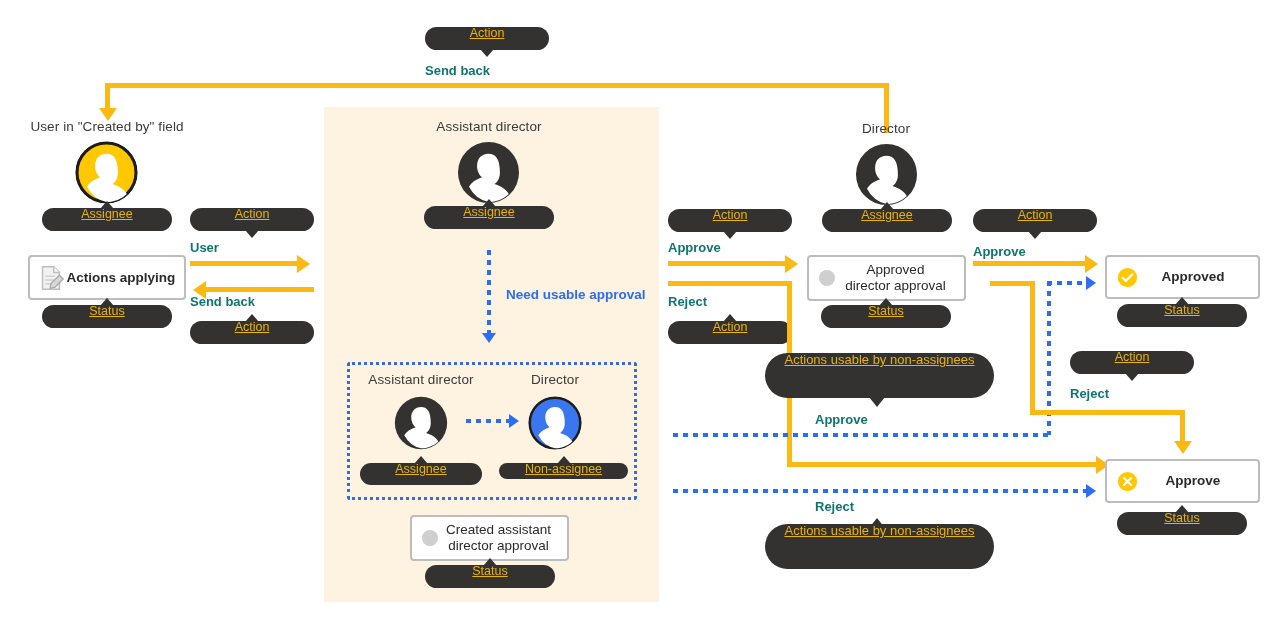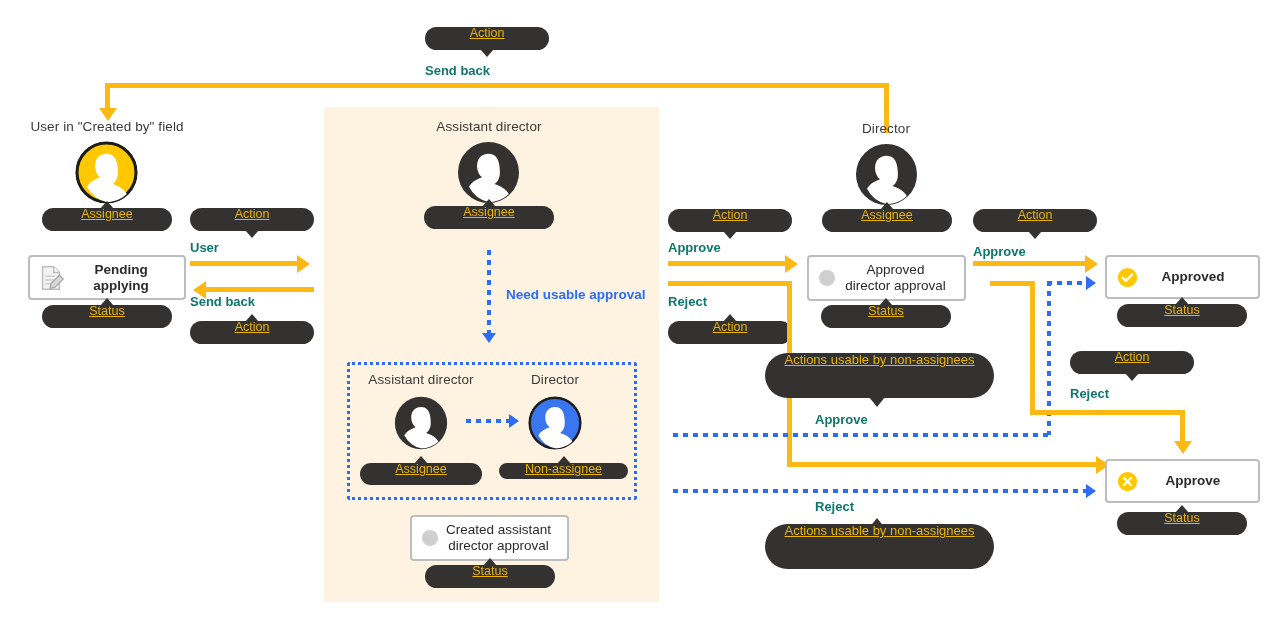--- a/index.html
+++ b/index.html
@@ -124,21 +124,21 @@
 
   <div class="statusbox bold" style="left:28px;top:255px;width:158px;height:45px;padding:0 8px 0 6px;">
     <span class="sb-icon">
       <svg width="30" height="30" viewBox="0 0 32 32">
         <path d="M7 4h12l6 6v18H7z" fill="#f2f2f2" stroke="#bdbdbd" stroke-width="1.6"></path>
         <path d="M19 4v6h6" fill="#fff" stroke="#bdbdbd" stroke-width="1.6"></path>
         <path d="M10 14h10M10 18h10M10 22h6" stroke="#cfcfcf" stroke-width="1.6"></path>
         <path d="M25 13l4 4-9 9-5 1 1-5z" fill="#d8d8d8" stroke="#a9a9a9" stroke-width="1.4"></path>
       </svg>
     </span>
-    <span class="sb-text">Pending applying</span>
+    <span class="sb-text">Actions applying</span>
   </div>
   <div class="pill tail-up" style="left:42px;top:305px;width:130px;height:23px;">
     <span>Status</span>
   </div>
 
   <div class="pill" style="left:190px;top:208px;width:124px;height:23px;">
     <span>Action</span>
   </div>
   <div class="actname" style="left:190px;top:240px;width:124px;">User</div>
   <div class="hline" style="left:190px;top:261px;width:108px;"></div>

